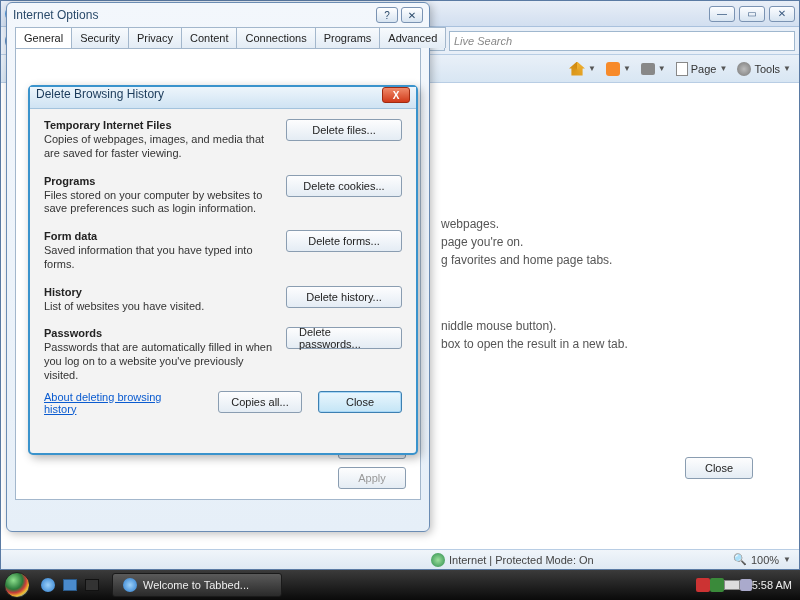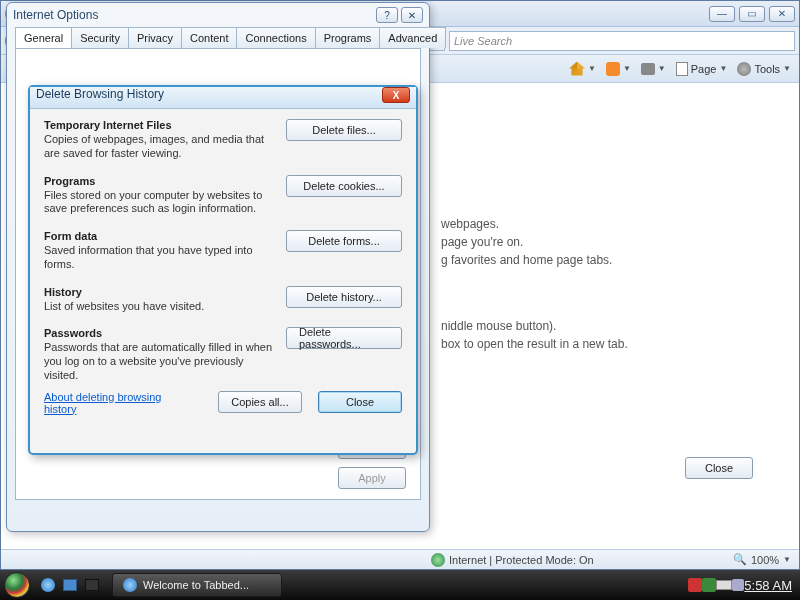--- a/index.html
+++ b/index.html
@@ -57,21 +57,21 @@
 .dbh-foot { display:flex; align-items:flex-start; gap:16px; margin-top:4px; }
 .link { color:#0a5bd0; text-decoration:underline; font-size:11px; }
 
 
 .taskbar { position:absolute; bottom:0; left:0; right:0; height:30px; background:linear-gradient(#3b3b3b,#0a0a0a); display:flex; align-items:center; }
 .start-orb { width:34px; height:30px; display:flex; align-items:center; justify-content:center; }
 .orb { width:26px; height:26px; border-radius:50%; background:radial-gradient(circle at 35% 30%,#8de08d,#2a7a3a 40%,#c93a3a 55%,#f0c030 70%,#3a7acc 85%); border:1px solid #222; }
 .quick { display:flex; gap:2px; padding:0 4px; }
 .quick-item { width:20px; height:22px; display:flex;align-items:center;justify-content:center; }
 .task-item { height:24px; background:linear-gradient(#5a5a5a,#2a2a2a); border:1px solid #1a1a1a; border-radius:3px; margin-left:6px; padding:0 10px; display:flex; align-items:center; gap:6px; color:#eee; font-size:11px; min-width:170px; }
-.tray { margin-left:auto; display:flex; align-items:center; padding:0 8px; color:#eee; font-size:13px;text-decoration:underline; }
+.tray { margin-left:auto; display:flex; align-items:center; padding:0 8px; color:#eee; font-size:11px; }
 
 
 .i-home{background:conic-gradient(#f0b030,#d08a10);clip-path:polygon(50% 0,100% 50%,85% 50%,85% 100%,15% 100%,15% 50%,0 50%);width:16px;height:14px;}
 .i-rss{width:14px;height:14px;background:#f78a2a;border-radius:3px;}
 .i-print{width:14px;height:12px;background:#888;border-radius:2px;}
 .i-page{width:12px;height:14px;background:#fff;border:1px solid #888;}
 .i-gear{width:14px;height:14px;background:radial-gradient(#bbb,#777);border-radius:50%;}
 .i-ie{width:14px;height:14px;background:radial-gradient(#9cd0f8,#2a7acc);border-radius:50%;}
 </style>
 </head>

